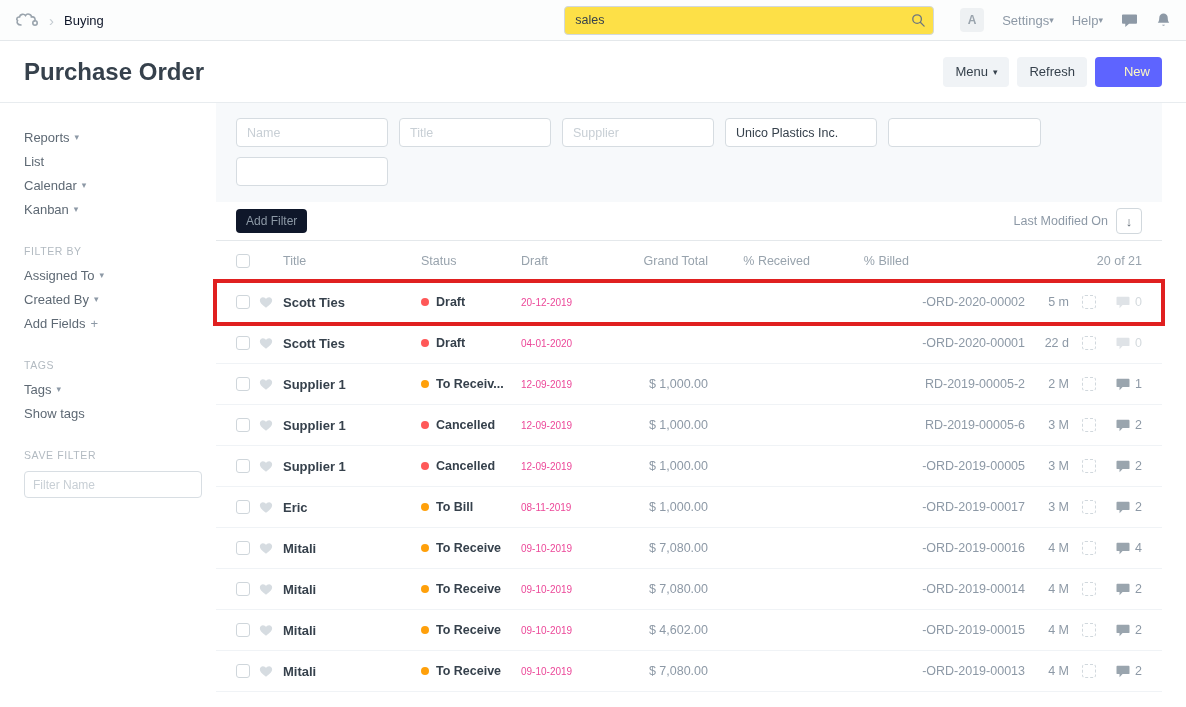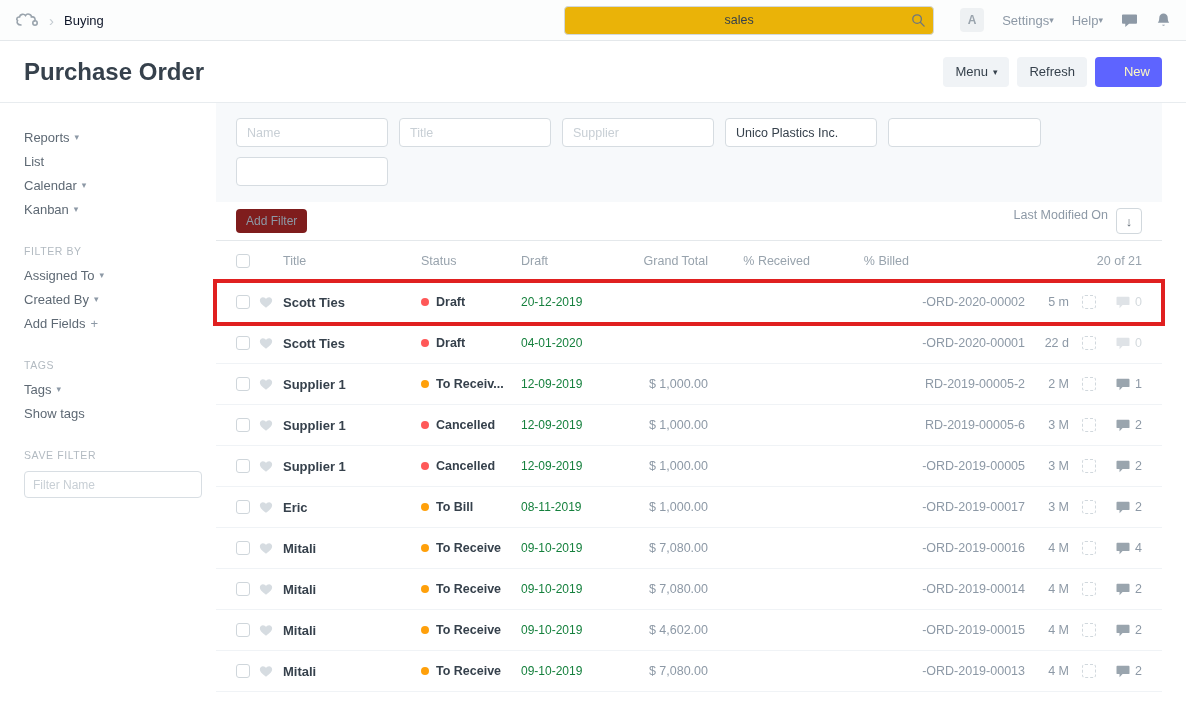--- a/index.html
+++ b/index.html
@@ -8,22 +8,22 @@
 
   
   .navbar { height:41px; display:flex; align-items:center; padding:0 15px;
     border-bottom:1px solid #e4e8eb; background:#fcfdfd; }
   .nav-left { display:flex; align-items:center; gap:10px; }
   .breadcrumb-link { color:#0f172a; font-size:13px; cursor:pointer; }
   .crumb-chevron { color:#c3cbd1; font-size:15px; }
   .nav-spacer { flex:1; }
   .search-wrap { position:relative; width:370px; }
   .search-input { width:100%; height:29px; border:1px solid #d1d8dd; border-radius:4px;
-    padding:0 30px 0 10px; font-size:12.5px; color:#36414c; background:#eab308; outline:none;
-    font-family:"Liberation Sans",sans-serif;text-align:center; }
+    padding:0 30px 0 10px; font-size:12.5px; color:#36414c; background:#fde047; outline:none;
+    font-family:"Liberation Sans",sans-serif; }
   .search-icon { position:absolute; right:8px; top:7px; }
   .nav-right { display:flex; align-items:center; gap:18px; margin-left:26px; }
   .avatar { width:24px; height:24px; border-radius:4px; background:#eef1f3; color:#9aa4ad;
     display:flex; align-items:center; justify-content:center; font-size:12px; font-weight:700; }
   .nav-link { color:#8d99a6; font-size:13px; display:flex; align-items:center; gap:0; cursor:pointer; }
   .caret { font-size:9px; color:#8d99a6; }
 
   
   .page-head { height:62px; display:flex; align-items:center; padding:0 24px;
     border-bottom:1px solid #e8ecef; background:#fff; }
@@ -53,44 +53,44 @@
     flex-direction:column; gap:10px; }
   .filter-row { display:flex; gap:11px; }
   .f-input { width:152px; height:29px; border:1px solid #d6dce1; border-radius:4px;
     padding:0 10px; font-size:12.5px; color:#36414c; background:#fff; outline:none;
     font-family:"Liberation Sans",sans-serif; }
   .f-input::placeholder { color:#c8cfd5; }
   .f-input.wide { width:153px; }
 
   .toolbar { height:39px; display:flex; align-items:center; padding:0 20px;
     border-bottom:1px solid #e4e8eb; }
-  .add-filter-btn { background:#7f1d1d; color:#8d99a6; font-size:12px; border:none;
+  .add-filter-btn { background:#0f172a; color:#8d99a6; font-size:12px; border:none;
     border-radius:4px; padding:5px 10px; cursor:pointer; font-family:"Liberation Sans",sans-serif; }
-  .sort-area { margin-left:auto; display:flex; gap:8px; }
+  .sort-area { margin-left:auto; display:flex; align-items:center; gap:8px; }
   .sort-label { color:#8d99a6; font-size:12.5px; cursor:pointer; }
   .sort-btn { width:26px; height:26px; border:1px solid #d1d8dd; border-radius:4px; background:#fff;
     color:#5e6974; font-size:13px; display:flex; align-items:center; justify-content:center; cursor:pointer; }
 
   .list-header { height:41px; display:flex; align-items:center; padding:0 20px;
     border-bottom:1px solid #e4e8eb; color:#98a3ad; font-size:12.5px; }
   .list-row { height:41px; display:flex; align-items:center; padding:0 20px;
     border-bottom:1px solid #f0f3f6; background:#fff; }
   .annotated { outline:4px solid #e02020; outline-offset:-1px; position:relative; z-index:2; }
 
   .cell-check { width:14px; margin-right:9px; flex-shrink:0; }
   .checkbox { width:14px; height:14px; appearance:none; border:1px solid #cfd6db; border-radius:3px;
     background:#fff; cursor:pointer; display:block; }
   .cell-heart { width:15px; margin-right:9px; flex-shrink:0; display:flex; }
   .cell-title { width:138px; font-weight:700; font-size:13px; color:#36414c;
     overflow:hidden; white-space:nowrap; text-overflow:ellipsis; flex-shrink:0; }
   .cell-status { width:100px; display:flex; align-items:center; gap:7px; flex-shrink:0;
     font-weight:700; font-size:12.5px; color:#36414c; overflow:hidden; white-space:nowrap; }
   .status-dot { width:8px; height:8px; border-radius:50%; flex-shrink:0; }
   .status-text { overflow:hidden; text-overflow:ellipsis; }
-  .cell-date { width:97px; color:#15803d; font-size:12px; flex-shrink:0; }
+  .cell-date { width:97px; color:#ec4899; font-size:10px; flex-shrink:0; }
   .cell-total { width:90px; text-align:right; color:#8d99a6; font-size:12.5px; flex-shrink:0; }
   .cell-recv { margin-left:16px; width:86px; flex-shrink:0; }
   .cell-bill { margin-left:13px; width:86px; flex-shrink:0; }
   .bar { width:86px; height:9px; border-radius:5px; background:#edf1f4; overflow:hidden; }
   .bar-fill { height:100%; border-radius:5px; width:0%; }
   .cell-id { flex:1; min-width:0; text-align:right; color:#8d99a6; font-size:12.5px;
     overflow:hidden; white-space:nowrap; }
   .cell-age { width:44px; text-align:right; color:#8d99a6; font-size:12.5px; flex-shrink:0; }
   .cell-fav { width:14px; height:14px; margin-left:13px; border:1px dashed #d1d8dd; border-radius:3px;
     flex-shrink:0; cursor:pointer; }

